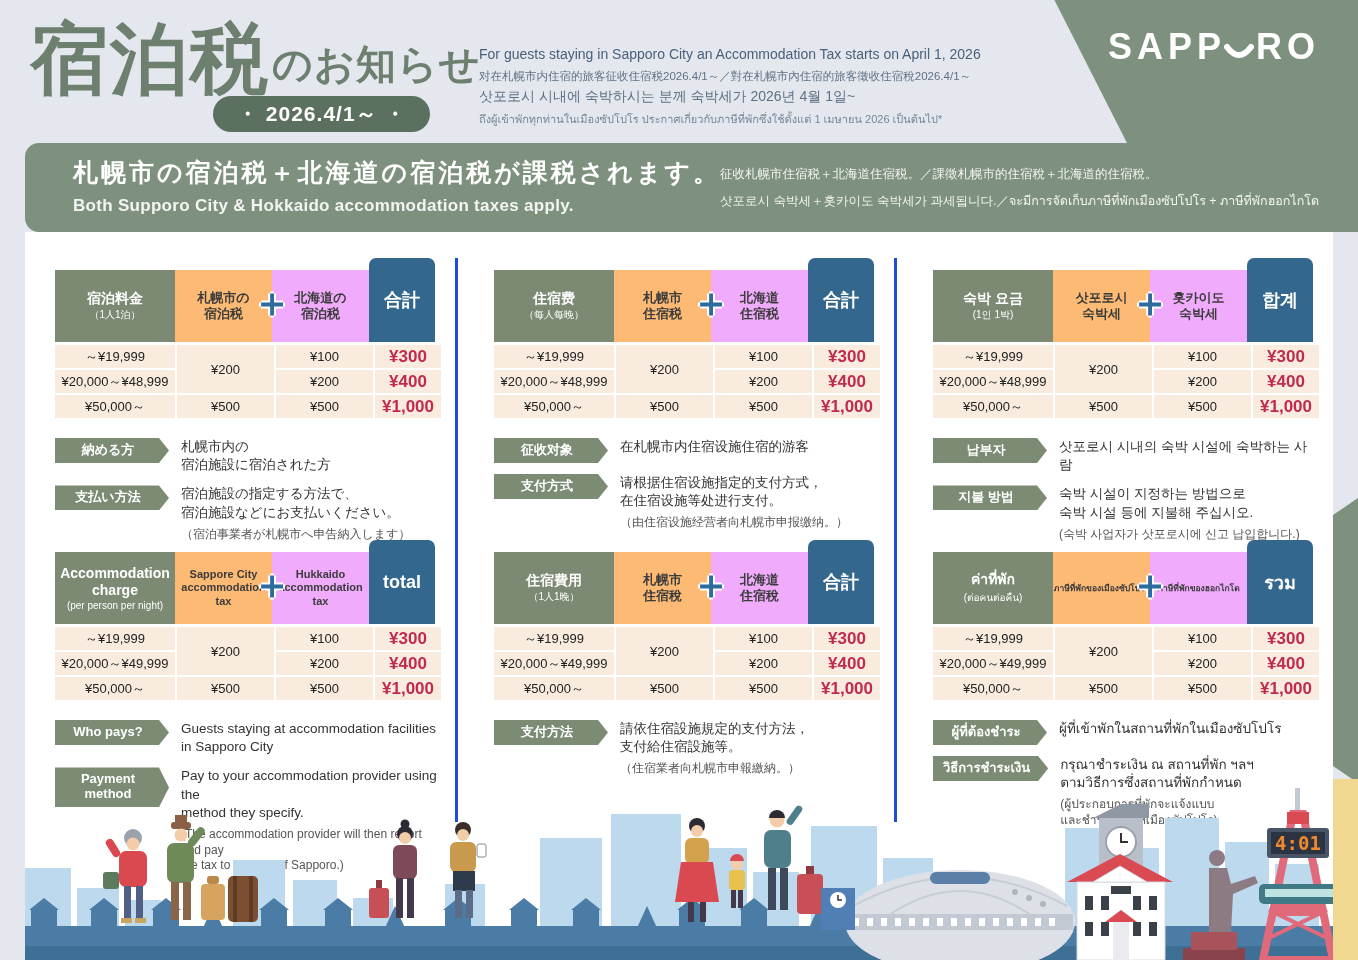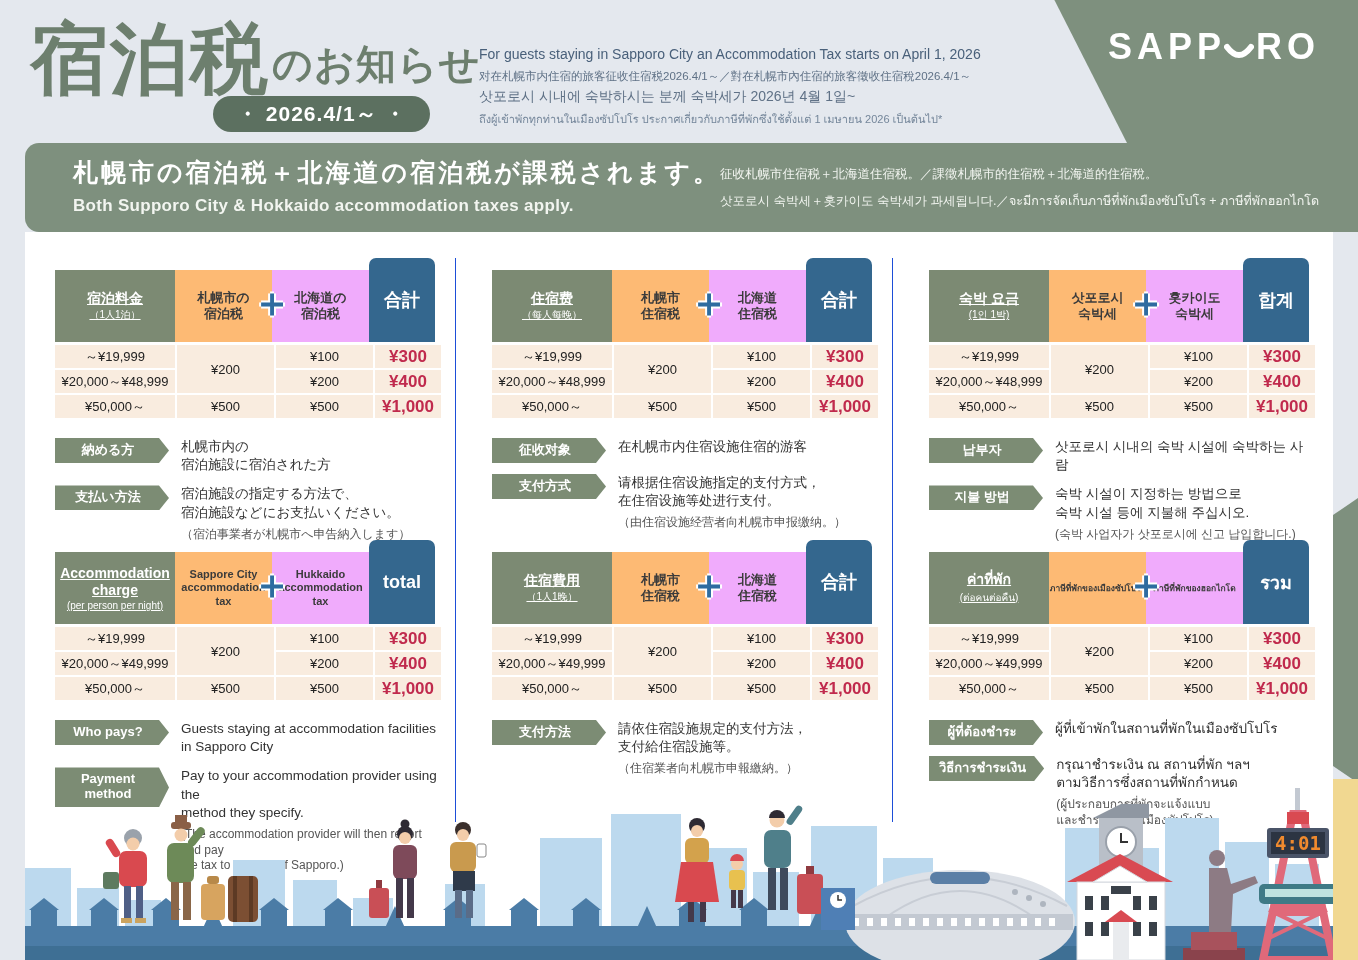--- a/index.html
+++ b/index.html
@@ -35,27 +35,27 @@
   
   .side-green{position:absolute;right:0;top:498px;width:25px;height:285px;background:#7e907e;
               clip-path:polygon(0 6%,100% 0,100% 100%,0 94%);}
   .side-yellow{position:absolute;right:0;top:779px;width:25px;height:181px;background:#f1d891;}
 
   
   .panel{position:absolute;left:25px;top:232px;width:1308px;height:728px;background:#fff;}
   .tables-grid{position:absolute;left:10px;top:26px;width:1288px;display:grid;
                grid-template-columns:1fr 1fr 1fr;grid-auto-rows:282px;}
   .lang-block{padding:0 14px 0 20px;}
-  .lang-block.divided{border-left:1px solid #1d4ed8;padding-left:36px;}
+  .lang-block.divided{border-left:3px solid #1d4ed8;padding-left:36px;}
 
   
   .tax-table{width:386px;}
   .thead{position:relative;display:flex;align-items:flex-end;height:84px;}
   .th{display:flex;flex-direction:column;justify-content:center;align-items:center;text-align:center;height:72px;}
-  .th.charge{width:120px;background:#7c8a73;color:#fff;text-decoration:underline;}
+  .th.charge{width:120px;background:#7c8a73;color:#fff;}
   .th-title{font-size:14px;font-weight:800;white-space:pre-line;line-height:1.15;}
   .th-sub{font-size:10px;margin-top:2px;}
   .th.city{width:97px;background:#fdba74;color:#3b3b3b;font-size:13px;font-weight:700;white-space:pre-line;line-height:1.2;}
   .th.pref{width:97px;background:#f0abfc;color:#3b3b3b;font-size:13px;font-weight:700;white-space:pre-line;line-height:1.2;}
   .th.total{width:66px;height:84px;background:#34678e;color:#fff;font-size:18px;font-weight:800;border-radius:7px 7px 0 0;}
   .plus{position:absolute;left:197px;top:24px;font-size:40px;font-weight:900;color:#2e6ca0;line-height:1;
         text-shadow:-2px 0 #fff,2px 0 #fff,0 -2px #fff,0 2px #fff;}
   .small-heads .th.city,.small-heads .th.pref{font-size:8.5px;}
   .tbody{display:grid;grid-template-columns:120px 97px 97px 66px;grid-auto-rows:23px;gap:2px;margin-top:3px;}
   .td{background:#f9ecdf;display:flex;align-items:center;justify-content:center;font-size:13px;color:#222;}

